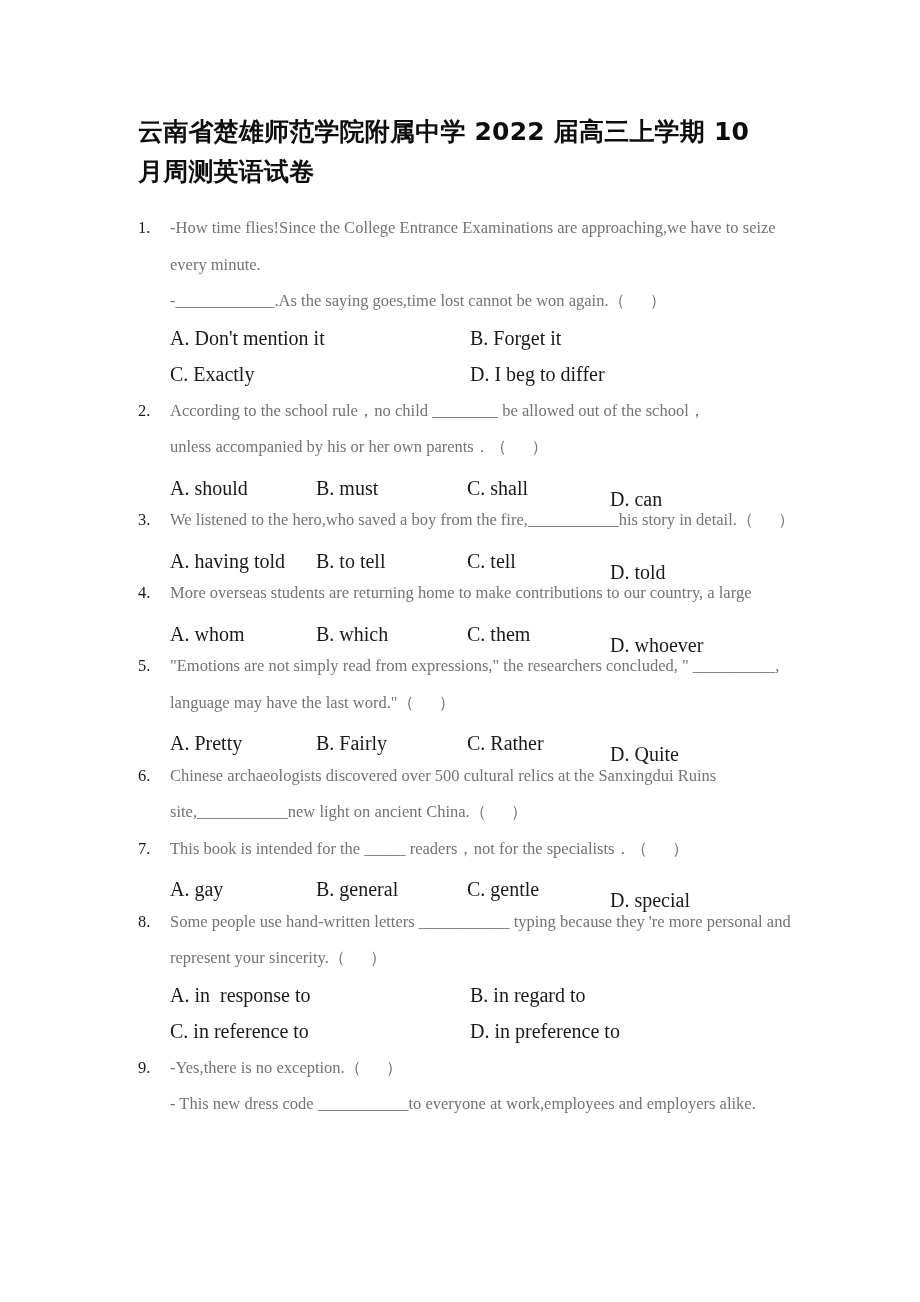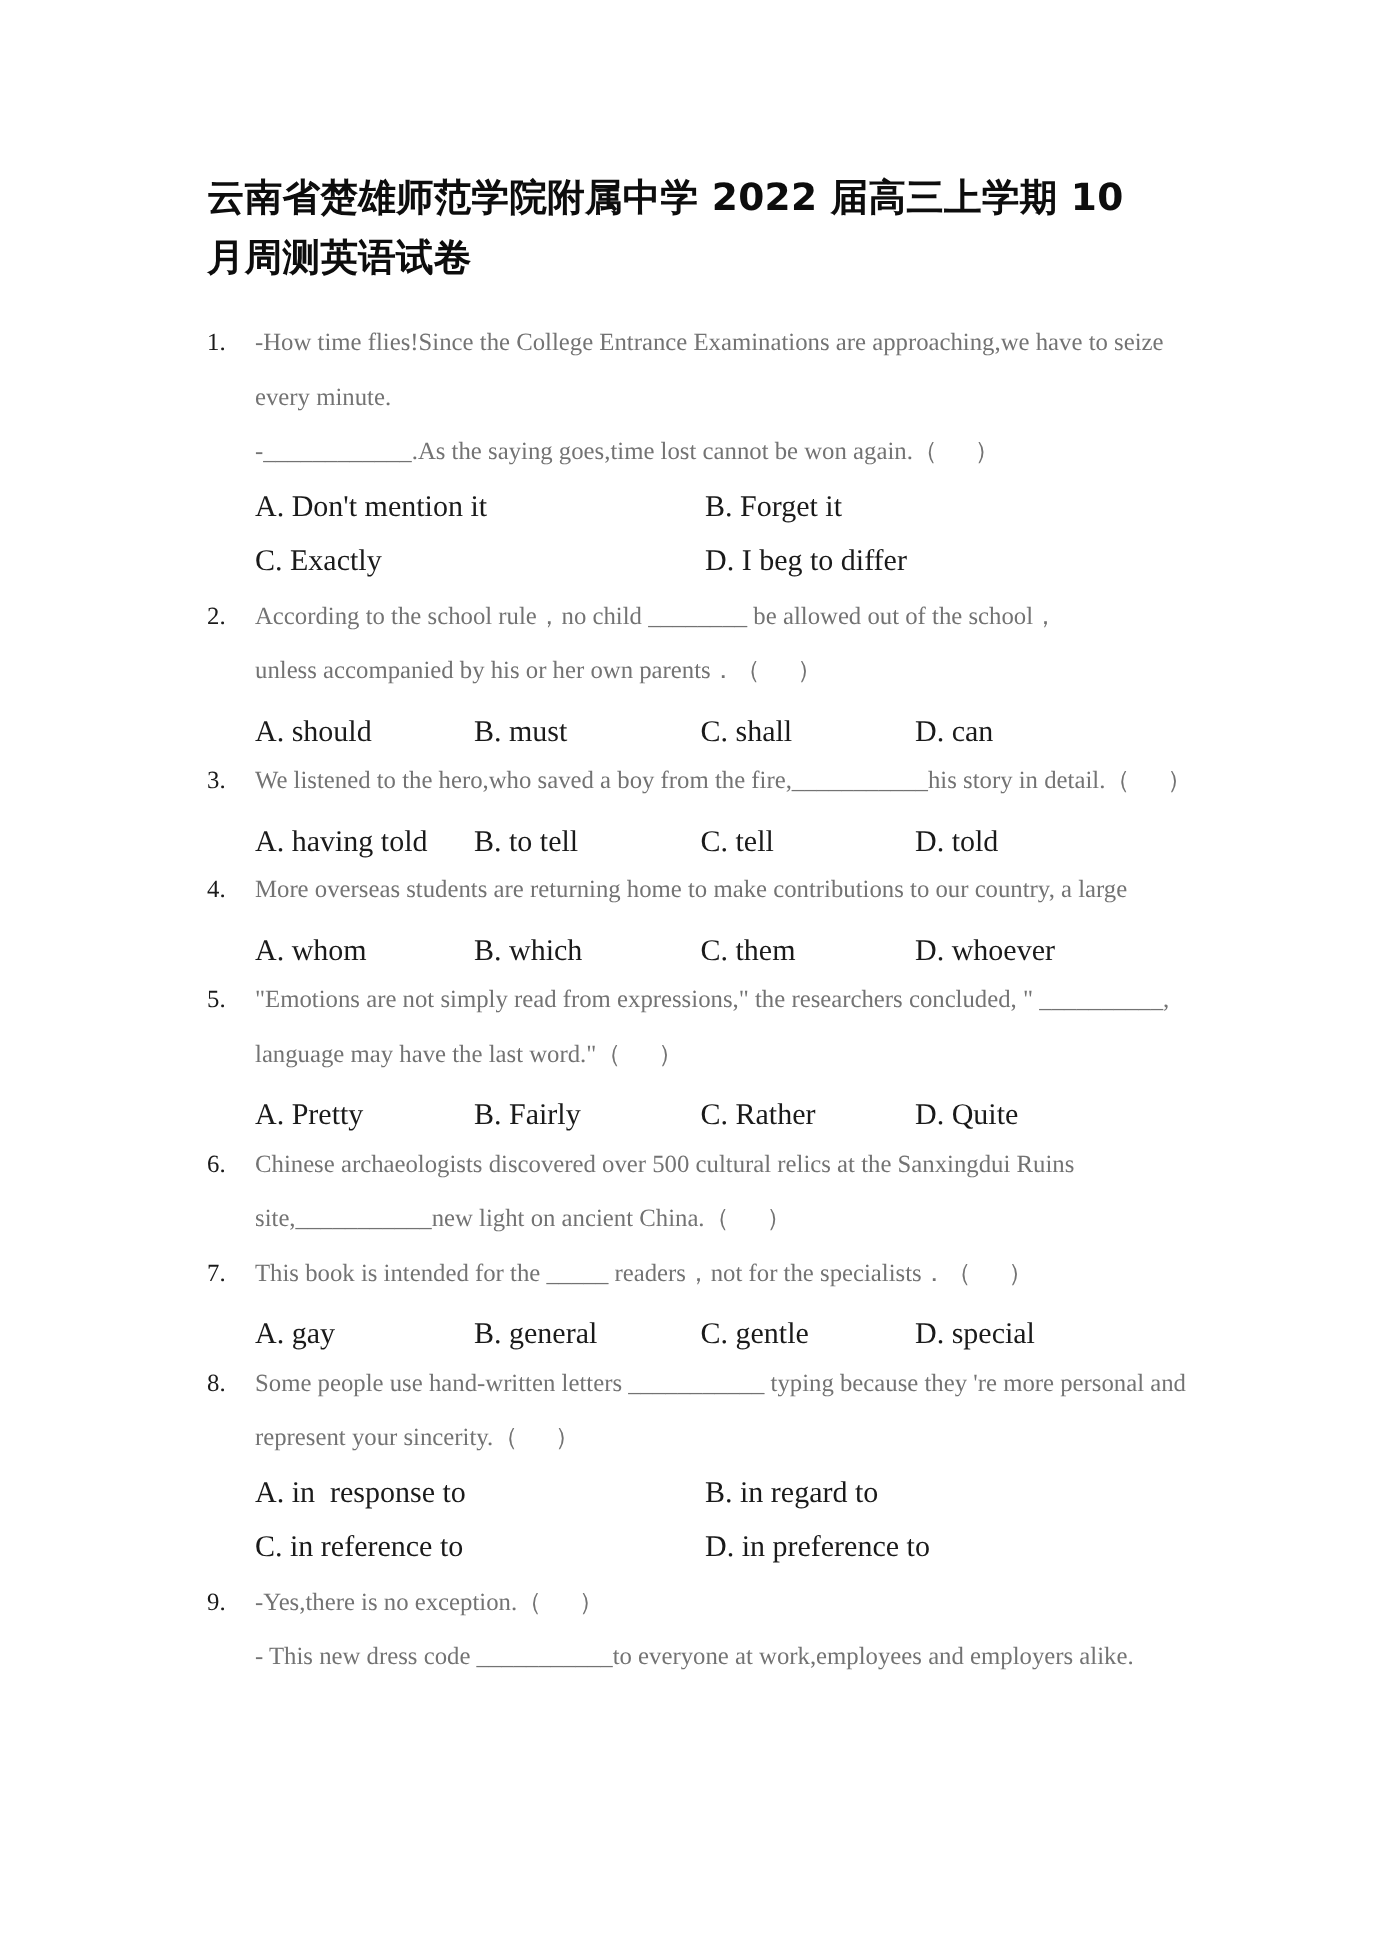--- a/index.html
+++ b/index.html
@@ -68,21 +68,21 @@
   }
   .opts.cols4 { display: block; height: 36.5px; }
   .opts.cols4 .opt {
     position: absolute;
     top: 4px;
     white-space: pre;
   }
   .opts.cols4 .opt.c0 { left: 0px; }
   .opts.cols4 .opt.c1 { left: 146px; }
   .opts.cols4 .opt.c2 { left: 297px; }
-  .opts.cols4 .opt.c3 { left: 440px; }
+  .opts.cols4 .opt.c3 { left: 440px; margin-top: 11px; }
 
   .opts.cols2 { display: block; }
   .opts.cols2 .optrow {
     position: relative;
     height: 36.5px;
   }
   .opts.cols2 .opt {
     position: absolute;
     top: 0;
     white-space: pre;

